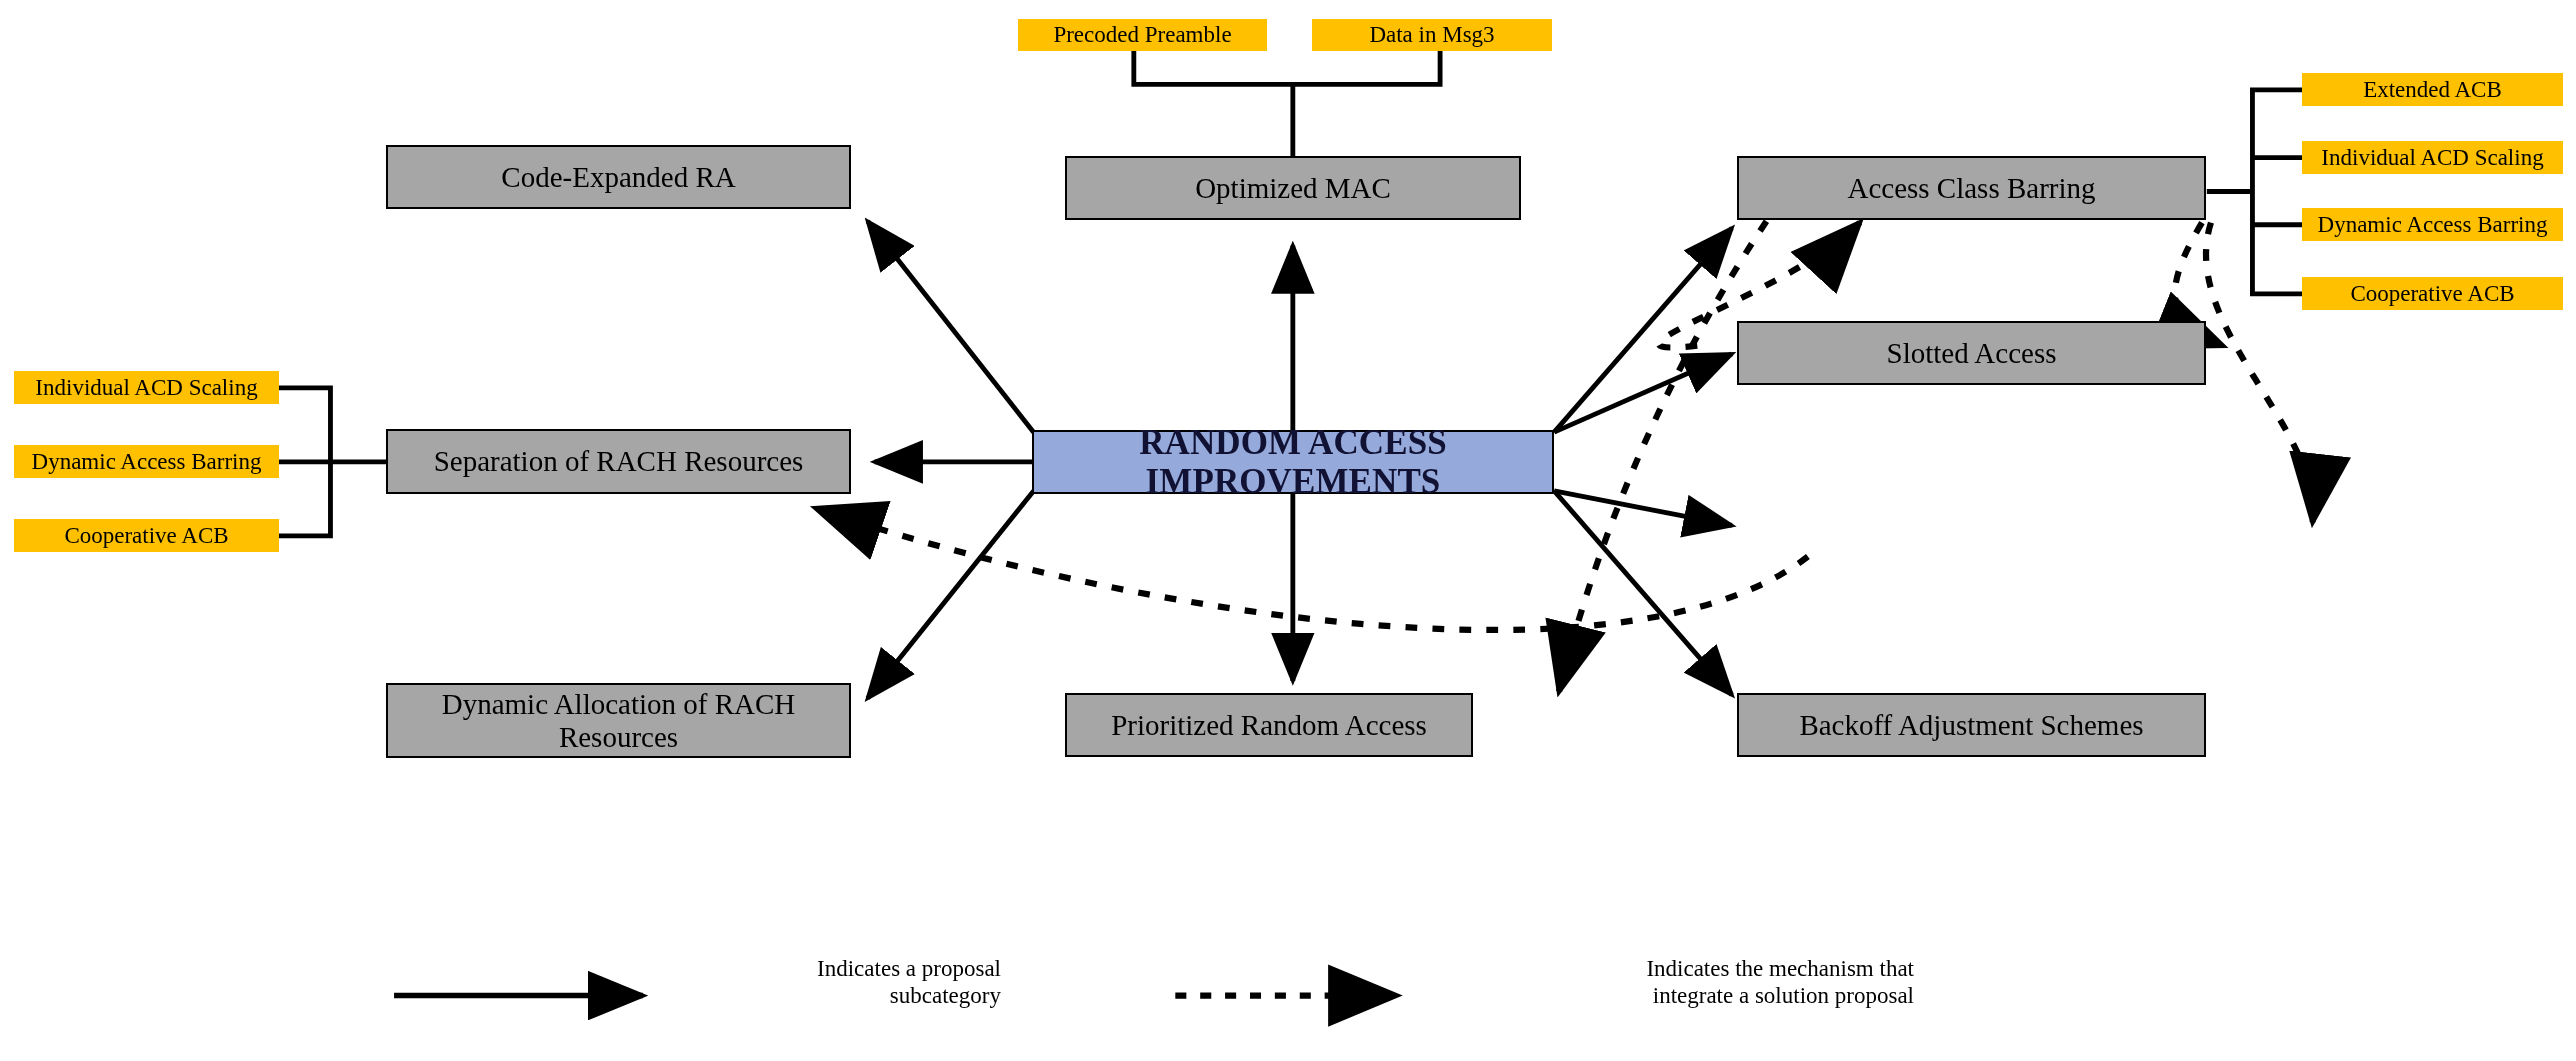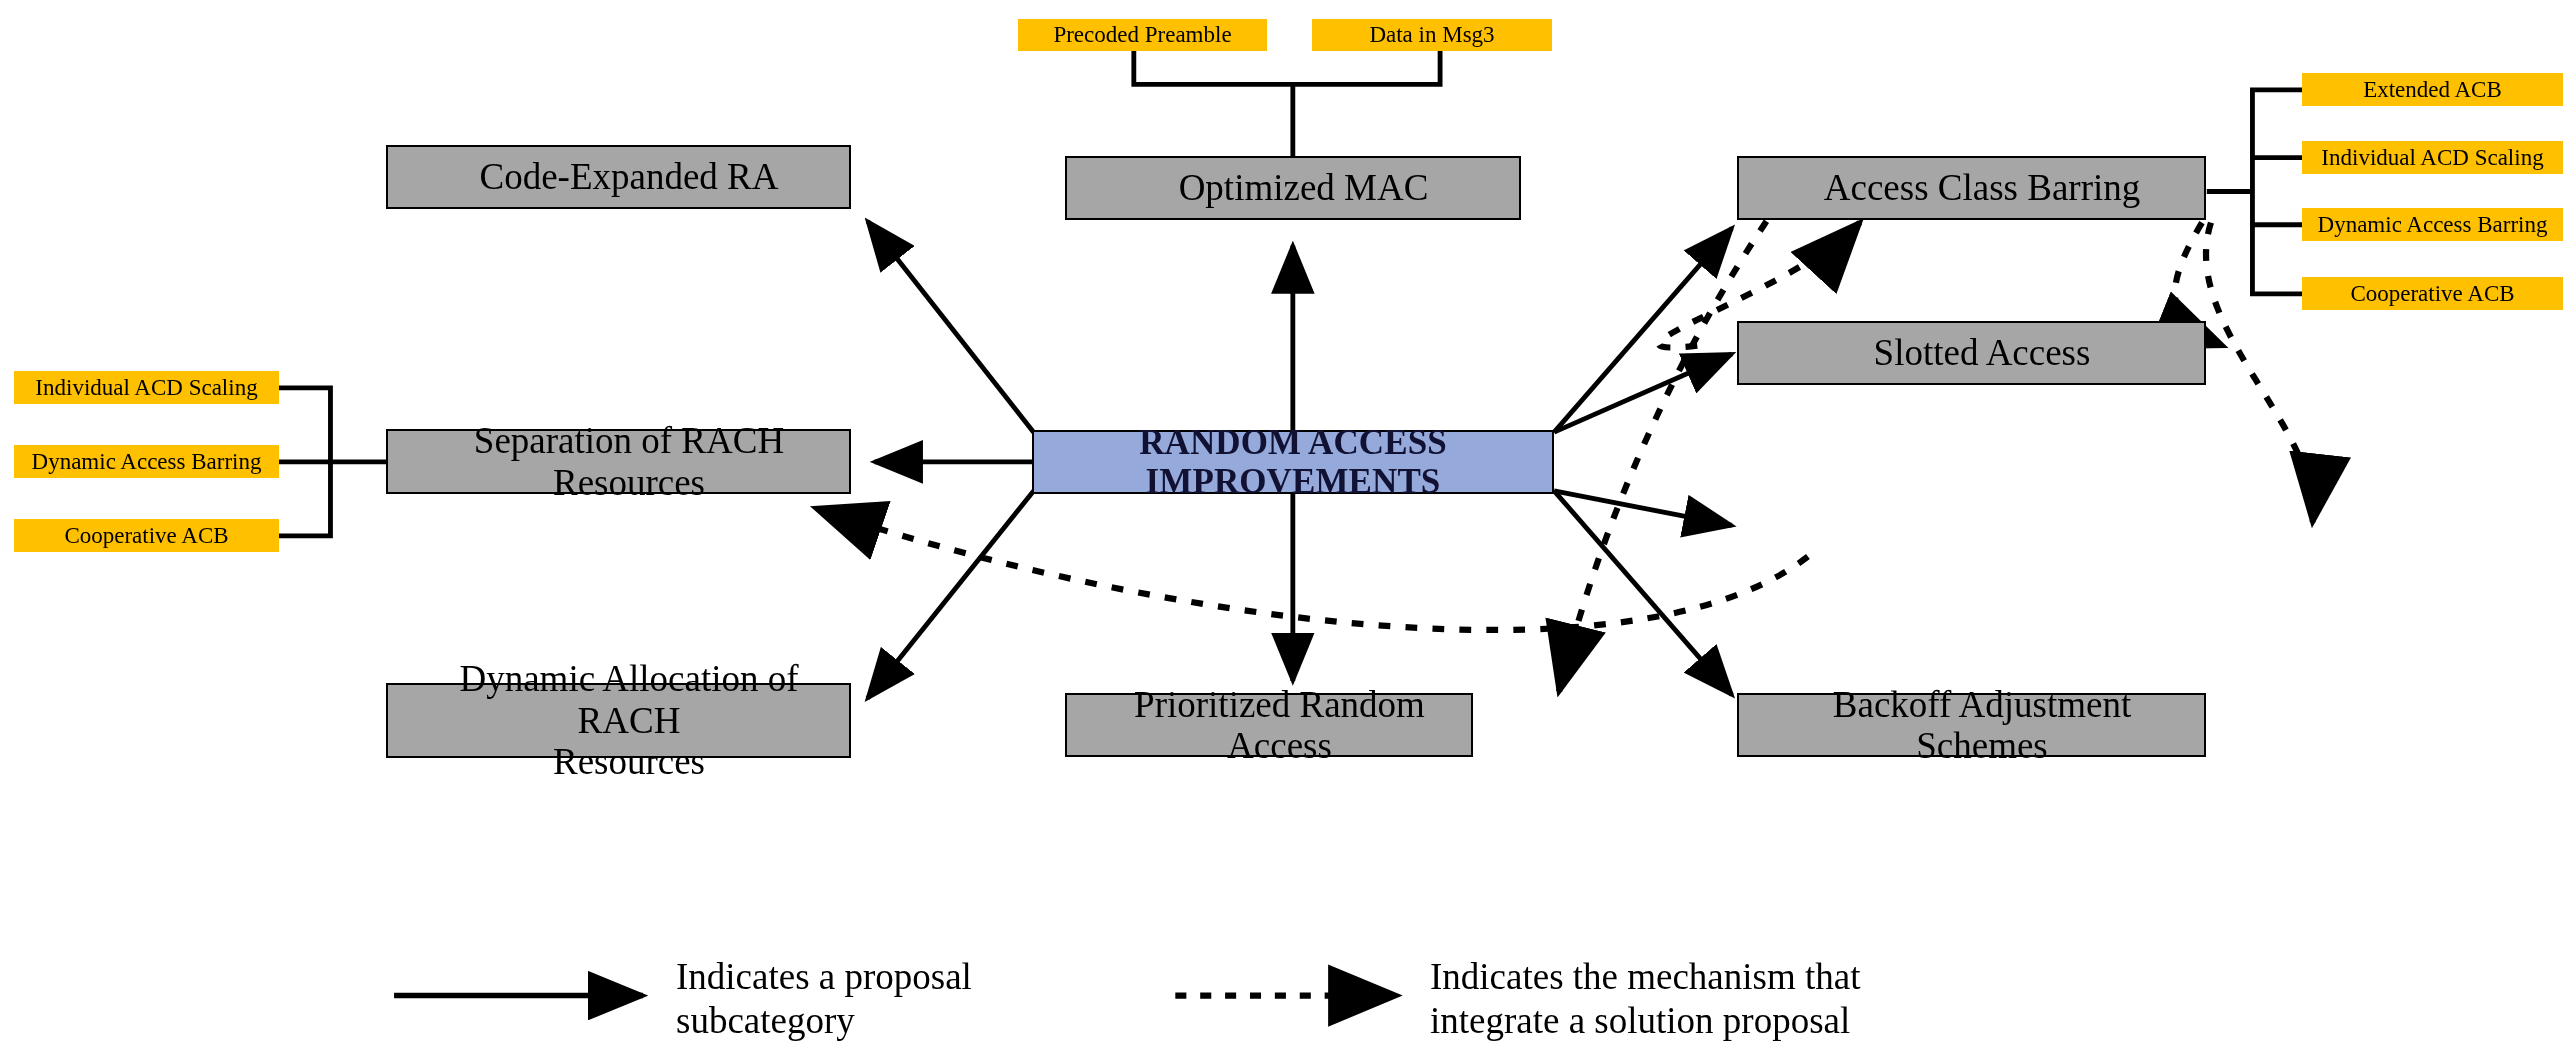--- a/index.html
+++ b/index.html
@@ -33,22 +33,21 @@
     align-items: center;
     justify-content: center;
     text-align: center;
     line-height: 1.12;
     color: #000000;
     z-index: 5;
   }
   .node.gray {
     background: #a6a6a6;
     border: 2.8px solid #000000;
-    font-size: 37px;
-    padding-left: 21px;
+    font-size: 29px;
   }
   .node.center {
     background: #95aadb;
     border: 2.8px solid #000000;
     font-size: 35px;
     font-weight: bold;
     color: #111133;
     letter-spacing: 0.1px;
   }
   .node.yellow {
@@ -56,24 +55,24 @@
     border: none;
     font-size: 23px;
   }
   .node .lbl {
     display: block;
     padding: 0 7px;
     white-space: pre-line;
   }
   .legend-text {
     position: absolute;
-    font-size: 37px;
+    font-size: 23px;
     color: #000000;
     line-height: 1.18;
-    text-align: left;
+    text-align: right;
     z-index: 5;
     white-space: pre-line;
   }
 </style>
 </head>
 <body>
 
 <div id="canvas">
 
   <svg id="edges" viewBox="0 0 3726 1536" xmlns="http://www.w3.org/2000/svg">

